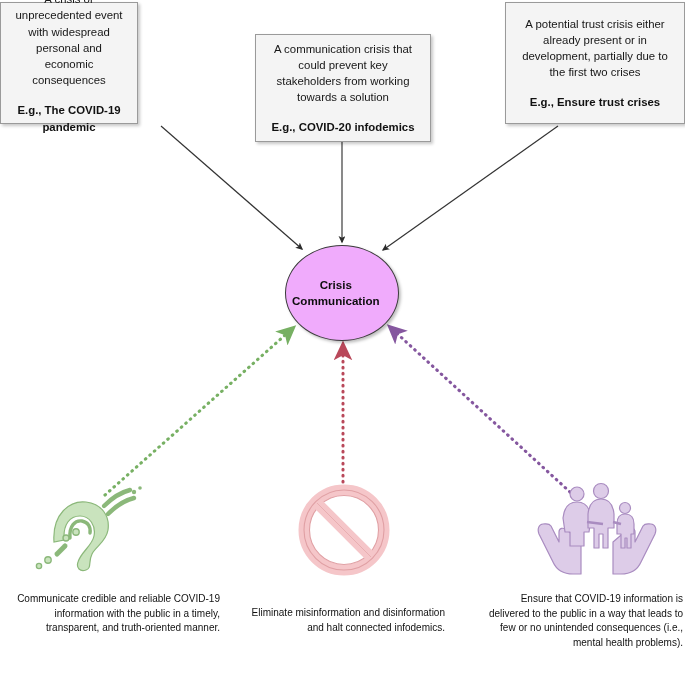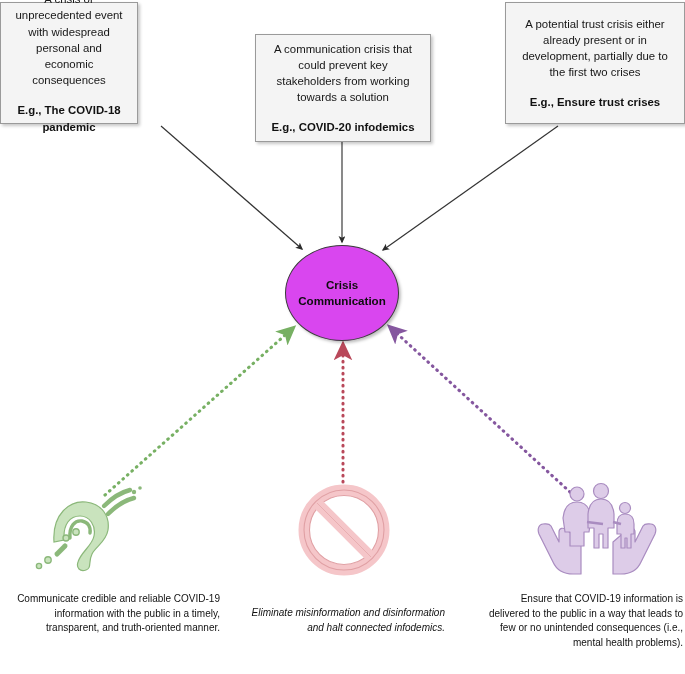--- a/index.html
+++ b/index.html
@@ -61,26 +61,26 @@
   #box-trust    { left: 505px; top: 2px; width: 180px; height: 122px; }
 
   
   #center-node {
     position: absolute;
     left: 285px;
     top: 245px;
     width: 114px;
     height: 96px;
     border-radius: 50%;
-    background: #d946ef;
+    background: #f0abfc;
     border: 1.3px solid #3b3b3b;
     box-shadow: 2px 2px 3px rgba(0,0,0,0.25);
     display: flex;
     align-items: center;
-    justify-content: center;
+    justify-content: flex-start;
     text-align: center;
     box-sizing: border-box;
   }
   #center-node .node-label {
     font-size: 11.6px;
     font-weight: bold;
     line-height: 1.35;
     color: #0d0d0d;
     padding: 0 6px;
   }
@@ -95,21 +95,21 @@
 
   
   .goal-caption {
     position: absolute;
     text-align: right;
     font-size: 10px;
     line-height: 1.45;
     color: #111111;
   }
   #caption-communicate { left: 2px;   top: 592px; width: 218px; }
-  #caption-eliminate   { left: 240px; top: 606px; width: 205px; font-style: italic; }
+  #caption-eliminate   { left: 240px; top: 606px; width: 205px; }
   #caption-ensure      { left: 487px; top: 592px; width: 196px; }
 </style>
 </head>
 <body>
 
 <div id="canvas">
 
   <svg id="wires" viewBox="0 0 685 674" width="685" height="674" xmlns="http://www.w3.org/2000/svg">
     <defs>
       <marker id="head-black" markerWidth="7" markerHeight="7" refX="5.2" refY="3" orient="auto">
@@ -130,21 +130,21 @@
     <line x1="342" y1="126" x2="342" y2="242" stroke="#333333" stroke-width="1.15" marker-end="url(#head-black)"></line>
     <line x1="558" y1="126" x2="383" y2="250" stroke="#333333" stroke-width="1.15" marker-end="url(#head-black)"></line>
 
     <line x1="105" y1="495" x2="292" y2="329" stroke="#77b063" stroke-width="3.1" stroke-linecap="round" stroke-dasharray="0.6 5.4" marker-end="url(#head-green)"></line>
     <line x1="343" y1="482" x2="343" y2="346" stroke="#b9485a" stroke-width="3.1" stroke-linecap="round" stroke-dasharray="0.6 5.4" marker-end="url(#head-crimson)"></line>
     <line x1="570" y1="492" x2="391" y2="328" stroke="#85579f" stroke-width="3.1" stroke-linecap="round" stroke-dasharray="0.6 5.4" marker-end="url(#head-purple)"></line>
   </svg>
 
   <div class="cause-box" id="box-crisis">
     <div class="cause-desc">A crisis or unprecedented event with widespread personal and economic consequences</div>
-    <div class="cause-example">E.g., The COVID-18 pandemic</div>
+    <div class="cause-example">E.g., The COVID-19 pandemic</div>
   </div>
 
   <div class="cause-box" id="box-comm">
     <div class="cause-desc">A communication crisis that could prevent key stakeholders from working towards a solution</div>
     <div class="cause-example">E.g., COVID-20 infodemics</div>
   </div>
 
   <div class="cause-box" id="box-trust">
     <div class="cause-desc">A potential trust crisis either already present or in development, partially due to the first two crises</div>
     <div class="cause-example">E.g., Ensure trust crises</div>

